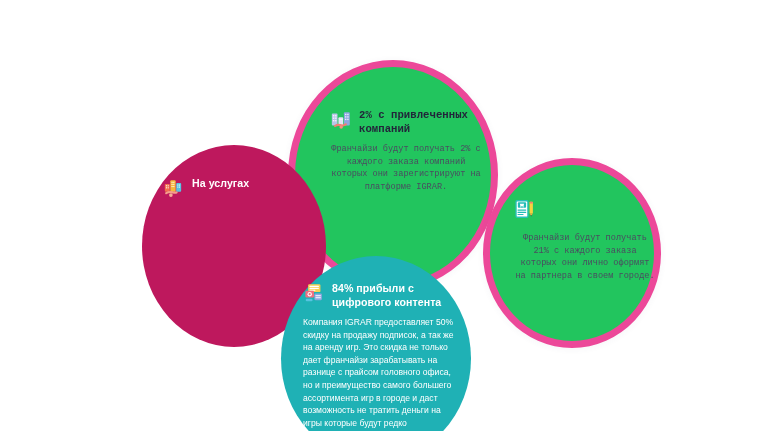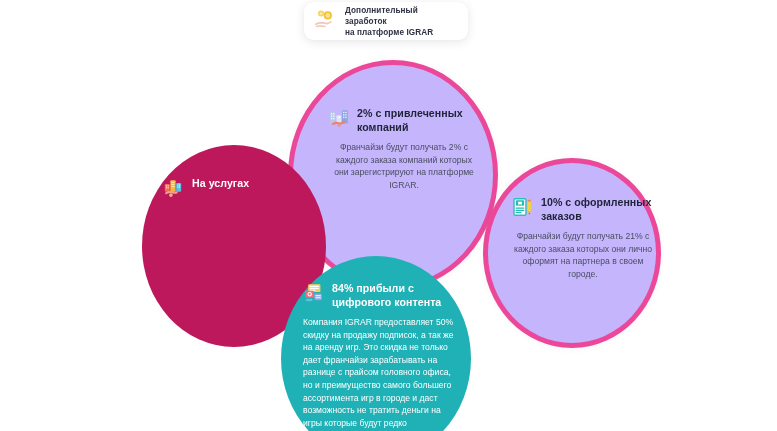--- a/index.html
+++ b/index.html
@@ -31,23 +31,24 @@
     letter-spacing:.01em;
   }
 
   
   .circle{
     position:absolute;
     border-radius:50%;
     box-sizing:border-box;
   }
   .c-white{
-    background:#c4b5fd;
-    border:5px solid #ec4899;
+    background:#22c55e;
+    border:7px solid #ec4899;
     box-shadow:0 1px 7px rgba(80,80,110,.055);
+    font-family:Liberation Mono, monospace;
   }
   .c-magenta{background:#be185d;}
   .c-teal{background:#1fb1b5;}
 
   .inner{
     position:absolute;
     box-sizing:border-box;
   }
   .head{
     display:flex;align-items:flex-start;gap:7px;
@@ -83,36 +84,20 @@
 
   
   #circle-digital{left:281px;top:256px;width:190px;height:205px;}
   #circle-digital .inner{left:22px;top:26px;width:152px;}
 </style>
 </head>
 <body>
 
 <div class="stage">
 
-  <div class="pill">
-    <span class="icon">
-      <svg width="24" height="24" viewBox="0 0 24 24">
-        <circle cx="7" cy="6.5" r="3" fill="#f7d154"></circle>
-        <circle cx="7" cy="6.5" r="1.6" fill="#fbe9a5"></circle>
-        <circle cx="13.8" cy="8.4" r="4.1" fill="#f2c230"></circle>
-        <circle cx="13.8" cy="8.4" r="2.3" fill="#fae49a"></circle>
-        <path d="M2 17.2c2.4-1.6 5-1.7 7.6-1.2 1.1.2 2.2.5 3.3.4 1.4-.1 2.6-.7 3.8-1.4" fill="none" stroke="#f3c9bb" stroke-width="2" stroke-linecap="round"></path>
-        <path d="M2.6 19.4c2.8-.9 5.6-.6 8.3.2" fill="none" stroke="#f3c9bb" stroke-width="1.6" stroke-linecap="round"></path>
-      </svg>
-    </span>
-    <div>
-      <div class="pill-text">Дополнительный заработок</div>
-      <div class="pill-text">на платформе IGRAR</div>
-    </div>
-  </div>
 
   <div class="circle c-white" id="circle-referred">
     <div class="inner dark">
       <div class="head">
         <span class="icon">
           <svg width="22" height="22" viewBox="0 0 24 24">
             <rect x="2" y="5" width="6.2" height="13" rx="1" fill="#b9c6e8"></rect>
             <rect x="9.2" y="9" width="5.2" height="9" rx="1" fill="#dfe5f5"></rect>
             <rect x="15.2" y="3.5" width="6.4" height="14.5" rx="1" fill="#8ea5e0"></rect>
             <g fill="#ffffff" opacity=".85">
@@ -190,21 +175,20 @@
                 <path d="M4.4 18h5.4"></path>
             </g>
             <g>
               <rect x="17" y="4.2" width="3.6" height="12.4" rx=".6" fill="#f5d33f"></rect>
               <path d="M17 16.6h3.6l-1.8 3z" fill="#f2b43a"></path>
               <path d="M18.1 18.9l.7 1.2.7-1.2z" fill="#3c3f52"></path>
               <rect x="17" y="4.2" width="3.6" height="1.9" rx=".6" fill="#ef7f72"></rect>
             </g>
           </svg>
         </span>
-        <span class="head-title">10% с оформленных заказов</span>
       </div>
       <div class="body-text">Франчайзи будут получать 21% с каждого заказа которых они лично оформят на партнера в своем городе.</div>
     </div>
   </div>
 
   <div class="circle c-teal" id="circle-digital">
     <div class="inner light">
       <div class="head">
         <span class="icon">
           <svg width="22" height="22" viewBox="0 0 24 24">

